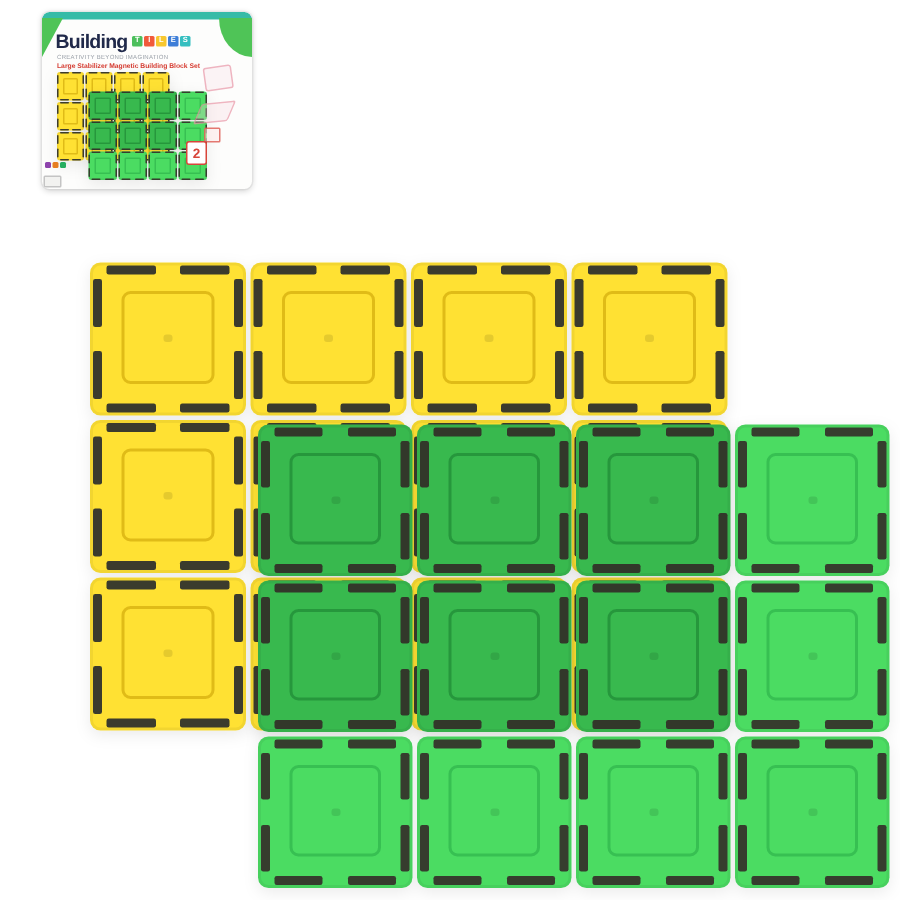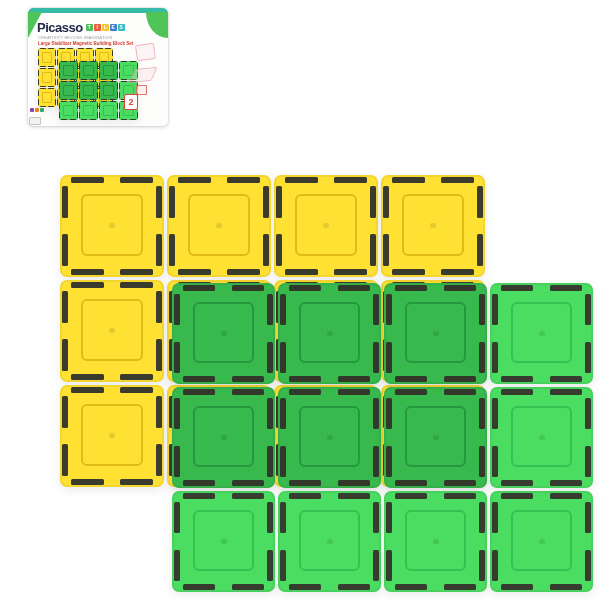--- a/index.html
+++ b/index.html
@@ -350,21 +350,21 @@
       </div>
     </div>
 </div>
 
 <div class="box">
   <div class="box-topband" id="topband" style="background: rgb(54, 187, 167);"></div>
   <div class="wedge-l" id="wedgeL" style="background: rgb(79, 196, 87);"></div>
   <div class="wedge-r" id="wedgeR" style="background: rgb(79, 196, 87);"></div>
 
   <div class="logo-row">
-    <span class="brand">Picasso</span>
+    <span class="brand">Building</span>
     <span class="blocks" id="brand-blocks">
         <span class="block" style="background: rgb(76, 191, 92);">T</span>
         <span class="block" style="background: rgb(241, 90, 59);">I</span>
         <span class="block" style="background: rgb(247, 199, 47);">L</span>
         <span class="block" style="background: rgb(62, 126, 216);">E</span>
         <span class="block" style="background: rgb(53, 191, 192);">S</span>
       </span>
   </div>
   <div class="tagline">CREATIVITY BEYOND IMAGINATION</div>
   <div class="product-name">Large Stabilizer Magnetic Building Block Set</div>

